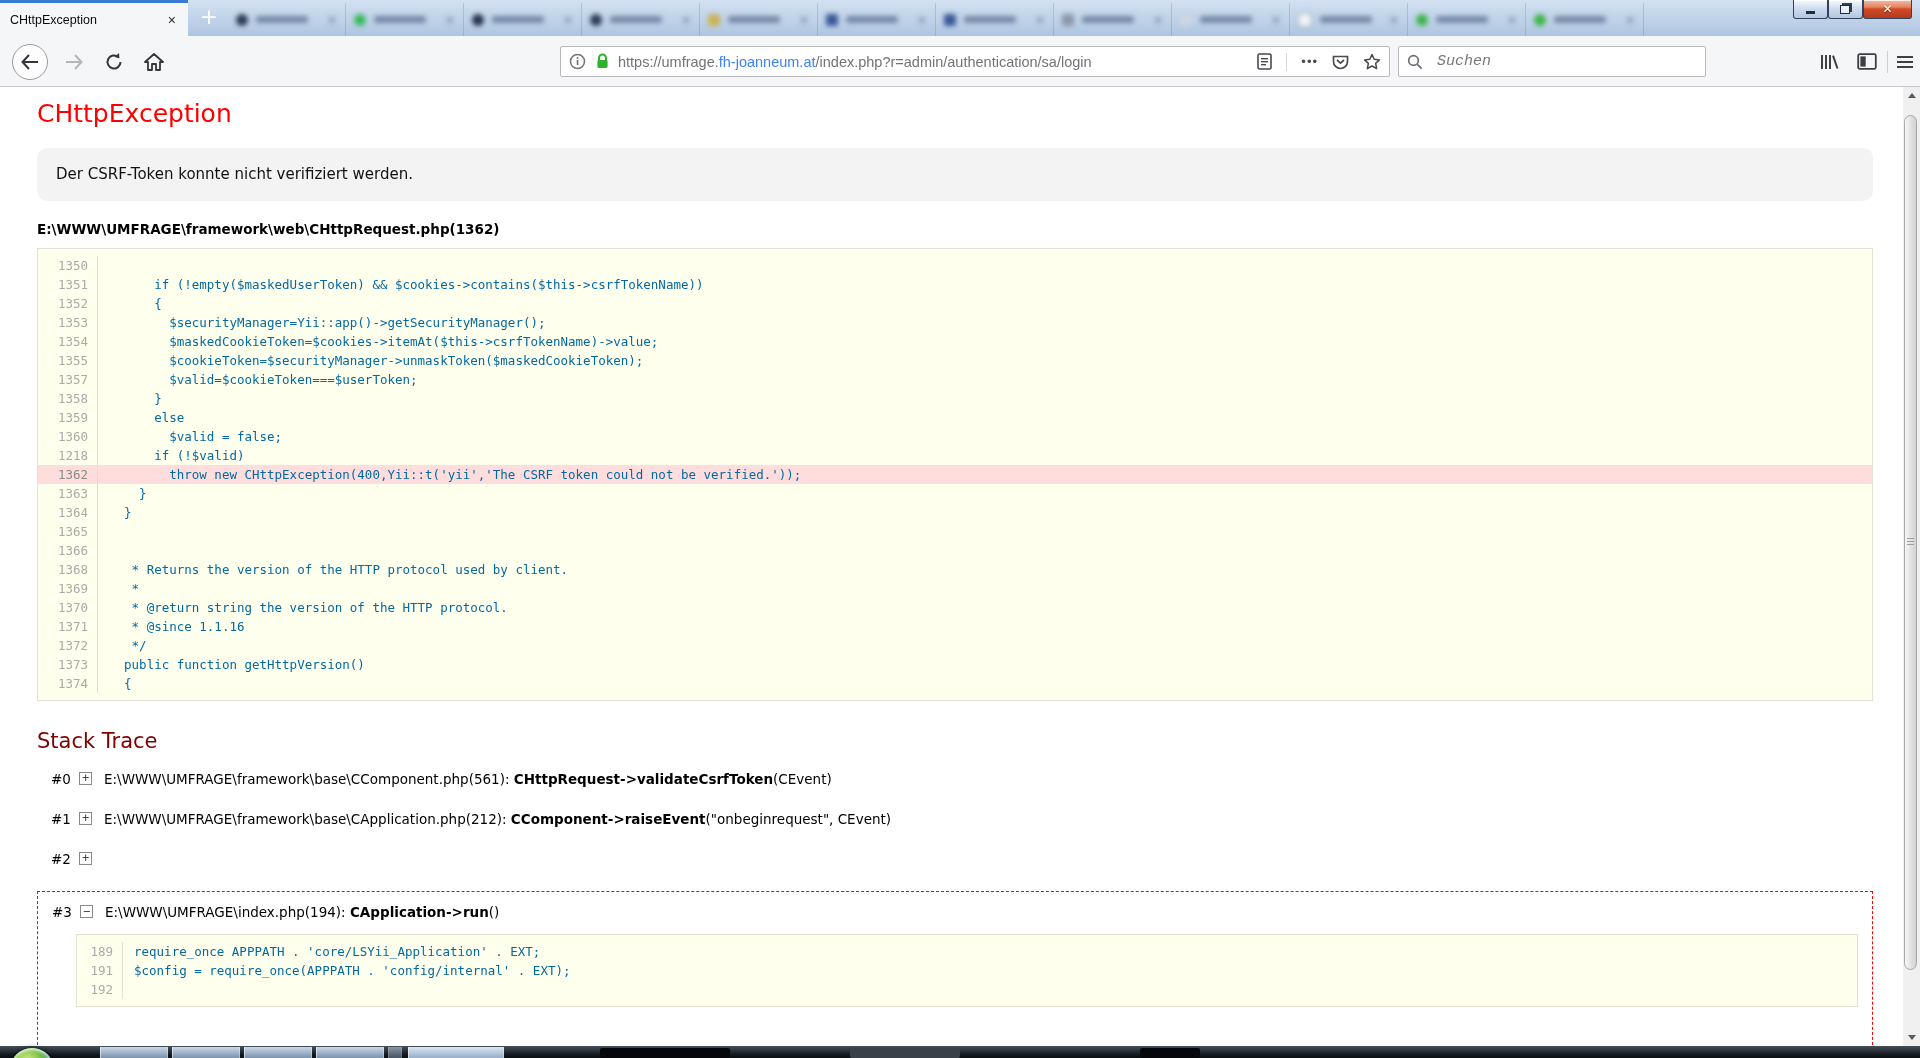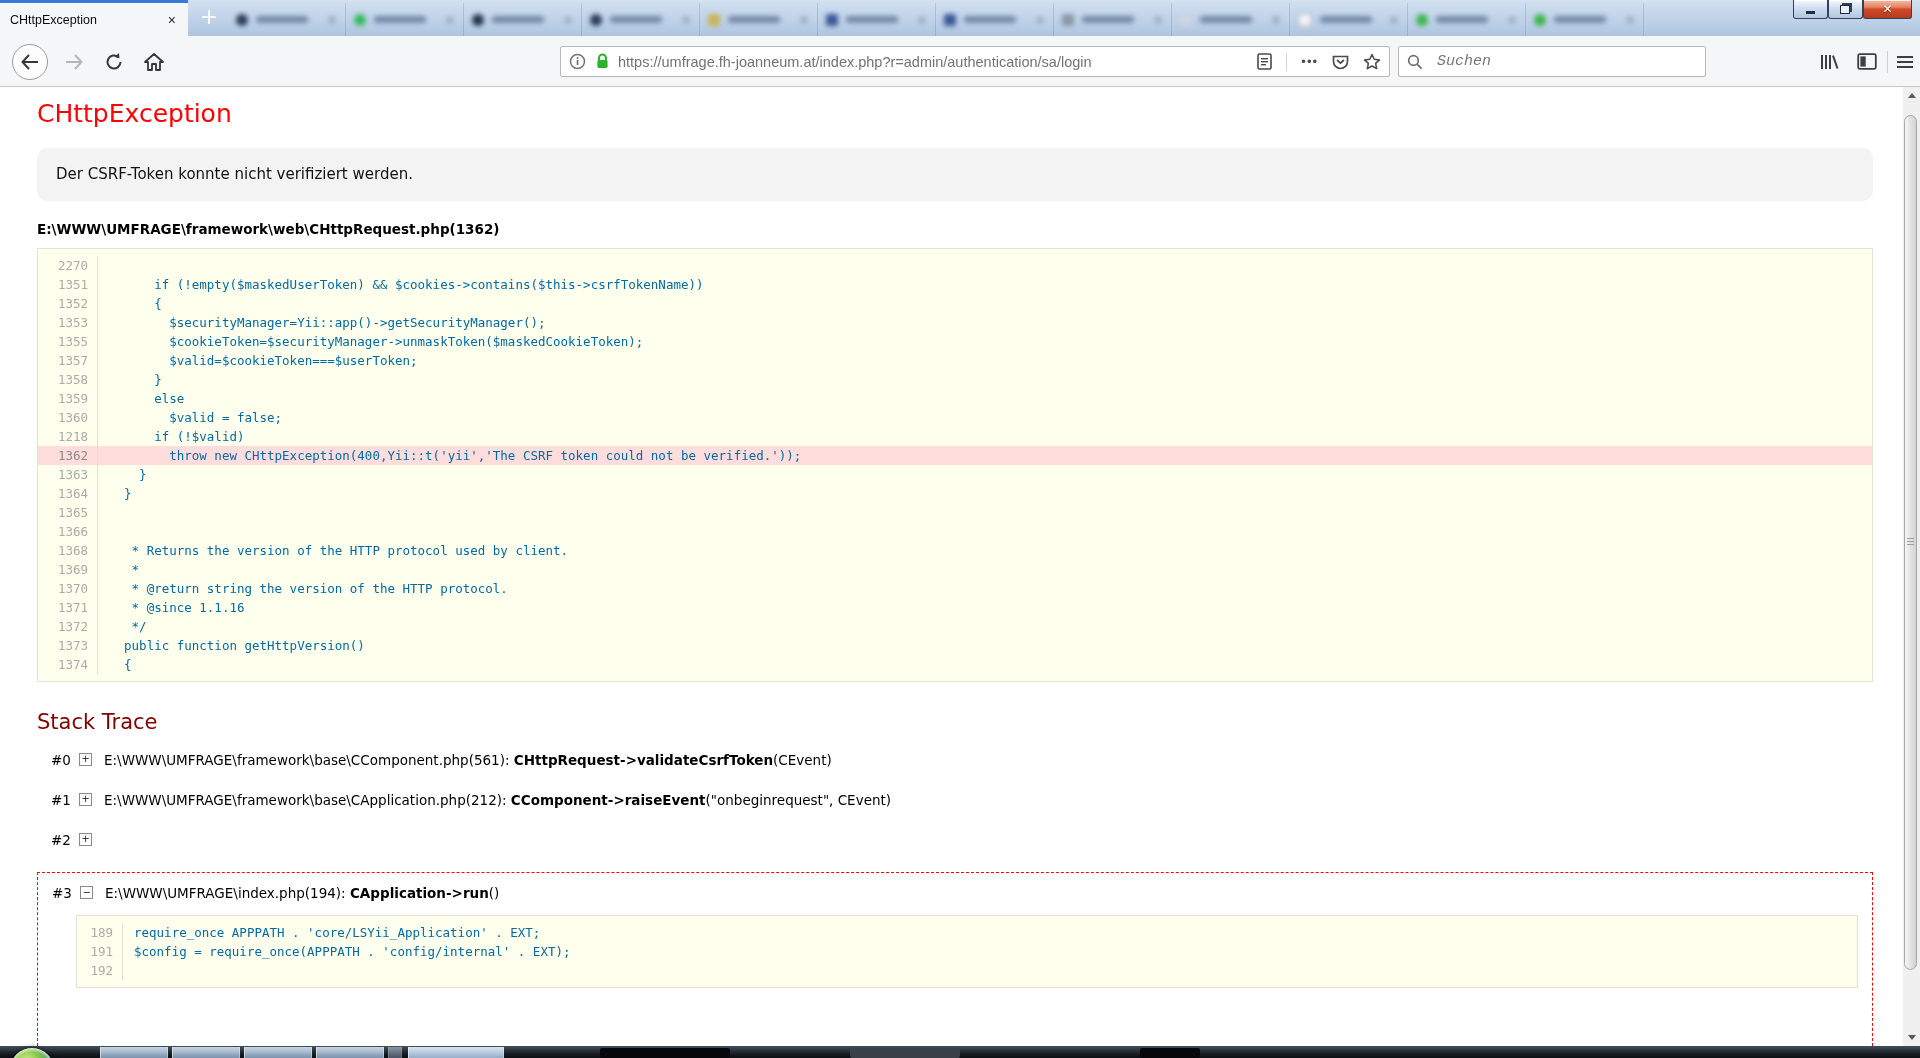--- a/index.html
+++ b/index.html
@@ -48,21 +48,21 @@
   .backbtn{left:12px;width:36px;}
   .backcirc{width:34px;height:34px;border:1px solid #9a9aa2;border-radius:50%;background:#fdfdfe;
             display:flex;align-items:center;justify-content:center;}
   .fwdbtn{left:58px;width:32px;}
   .reloadbtn{left:98px;width:32px;}
   .homebtn{left:138px;width:32px;}
   .urlbar{position:absolute;left:560px;top:10px;width:830px;height:31px;box-sizing:border-box;
           background:#fff;border:1px solid #b9b9bd;border-radius:2px;display:flex;align-items:center;
           padding:0 8px;font-family:"Liberation Sans",sans-serif;font-size:14.5px;}
   .urltext{margin-left:8px;color:#737377;white-space:nowrap;overflow:hidden;flex:1;}
-  .urltext .domain{color:#737373;}
+  .urltext .domain{color:#3b82f6;}
   .icn{display:inline-flex;align-items:center;justify-content:center;}
   .pa{margin-left:14px;color:#4a4a4f;}
   .pasep{width:1px;height:18px;background:#d6d6d8;margin-left:14px;}
   .dots{font-size:13px;letter-spacing:1px;color:#4a4a4f;}
   .searchbar{position:absolute;left:1398px;top:10px;width:308px;height:31px;box-sizing:border-box;
           background:#fff;border:1px solid #b9b9bd;border-radius:2px;display:flex;align-items:center;padding:0 8px;}
   .searchbar input{border:none;outline:none;flex:1;margin-left:12px;font-family:Liberation Mono, monospace;
           font-size:15px;background:transparent;}
   .searchbar input::placeholder{font-style:italic;color:#77777c;}
   .rt{position:absolute;top:0;height:51px;display:flex;align-items:center;justify-content:center;color:#3e3e44;}
@@ -328,34 +328,38 @@
   </div>
 
   <div class="content">
     <div class="pagein">
       <h1 class="extitle">CHttpException</h1>
       <div class="message">Der CSRF-Token konnte nicht verifiziert werden.</div>
       <div class="srcfile">E:\WWW\UMFRAGE\framework\web\CHttpRequest.php(1362)</div>
 
       <div class="codebox">
           <div class="cline">
-            <span class="ln">2270</span>
+            <span class="ln">1350</span>
             <span class="lc"></span>
           </div>
           <div class="cline">
             <span class="ln">1351</span>
             <span class="lc">      if (!empty($maskedUserToken) &amp;&amp; $cookies-&gt;contains($this-&gt;csrfTokenName))</span>
           </div>
           <div class="cline">
             <span class="ln">1352</span>
             <span class="lc">      {</span>
           </div>
           <div class="cline">
             <span class="ln">1353</span>
             <span class="lc">        $securityManager=Yii::app()-&gt;getSecurityManager();</span>
+          </div>
+          <div class="cline">
+            <span class="ln">1354</span>
+            <span class="lc">        $maskedCookieToken=$cookies-&gt;itemAt($this-&gt;csrfTokenName)-&gt;value;</span>
           </div>
           <div class="cline">
             <span class="ln">1355</span>
             <span class="lc">        $cookieToken=$securityManager-&gt;unmaskToken($maskedCookieToken);</span>
           </div>
           <div class="cline">
             <span class="ln">1357</span>
             <span class="lc">        $valid=$cookieToken===$userToken;</span>
           </div>
           <div class="cline">

